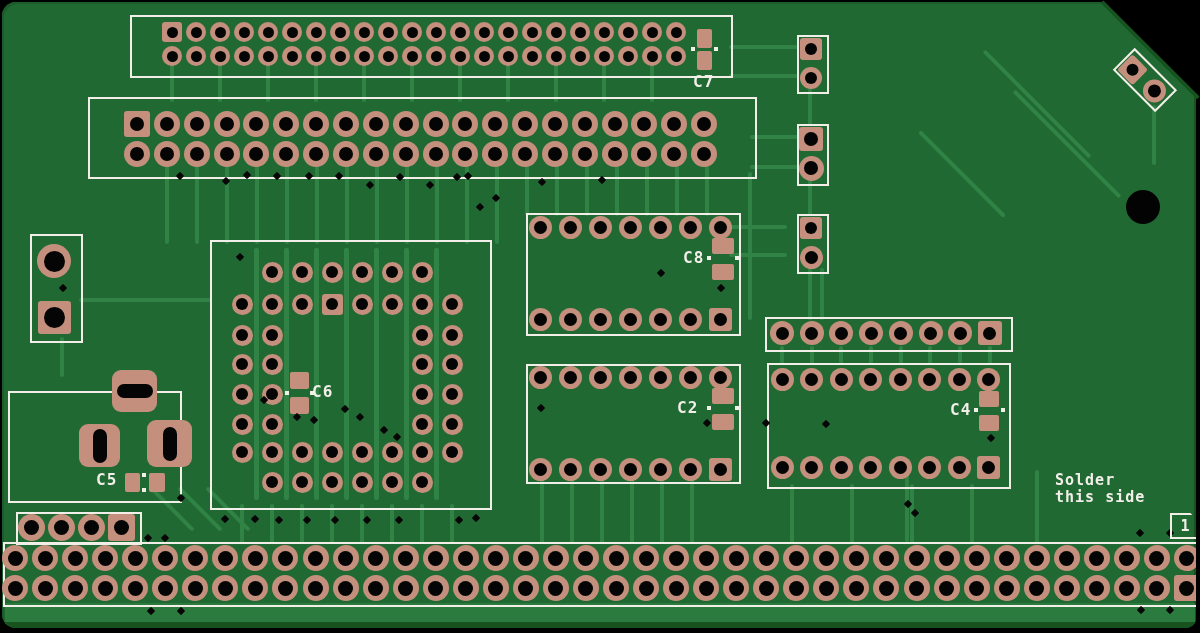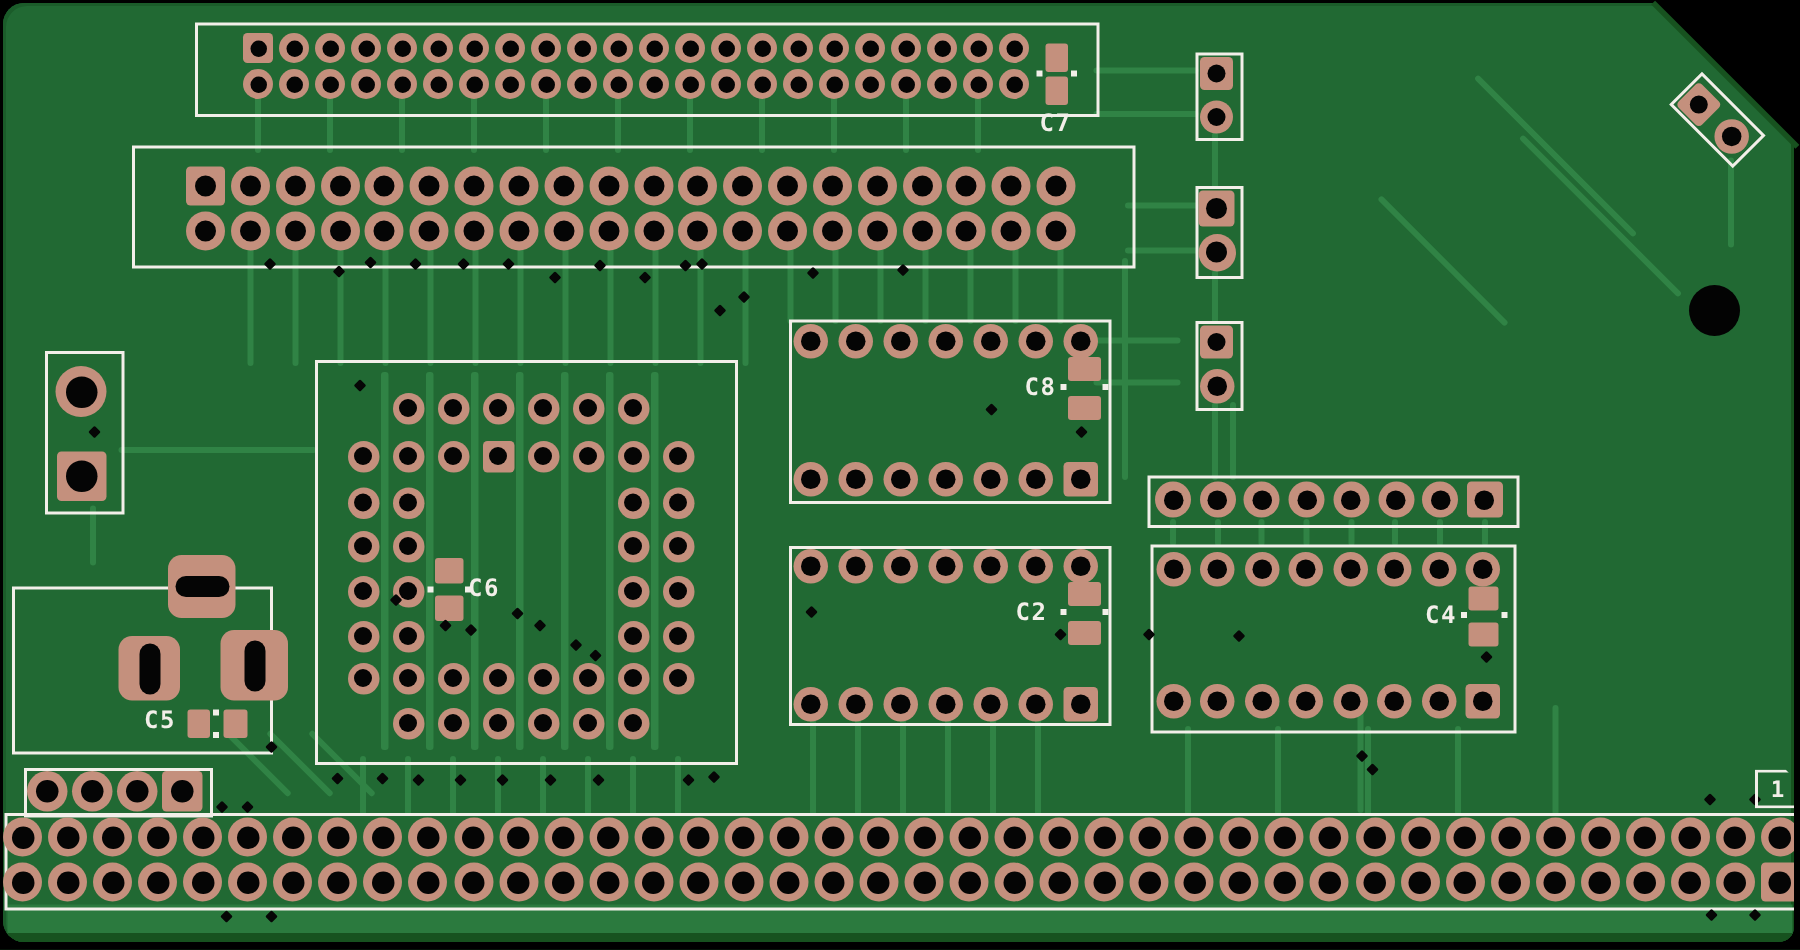--- a/index.html
+++ b/index.html
@@ -53,20 +53,24 @@
     <div class="patch" style="left:3px;top:601px;width:1190px;height:21px;"></div>
     <div class="rim" style="left:3px;top:620px;width:1190px;height:6px;"></div>
 
     <div class="silk-label lbl-c7">C7</div>
     <div class="silk-label lbl-c8">C8</div>
     <div class="silk-label lbl-c2">C2</div>
     <div class="silk-label lbl-c4">C4</div>
     <div class="silk-label lbl-c6">C6</div>
     <div class="silk-label lbl-c5">C5</div>
 
+    <div class="note">
+      <div>Solder</div>
+      <div>this side</div>
+    </div>
 
     <div class="page1">
       <span>1</span>
     </div>
   <div class="trace" style="left: 168px; top: 58px; width: 4px; height: 42px;"></div>
       <div class="trace" style="left: 216px; top: 58px; width: 4px; height: 42px;"></div>
       <div class="trace" style="left: 264px; top: 58px; width: 4px; height: 42px;"></div>
       <div class="trace" style="left: 312px; top: 58px; width: 4px; height: 42px;"></div>
       <div class="trace" style="left: 360px; top: 58px; width: 4px; height: 42px;"></div>
       <div class="trace" style="left: 408px; top: 58px; width: 4px; height: 42px;"></div>

